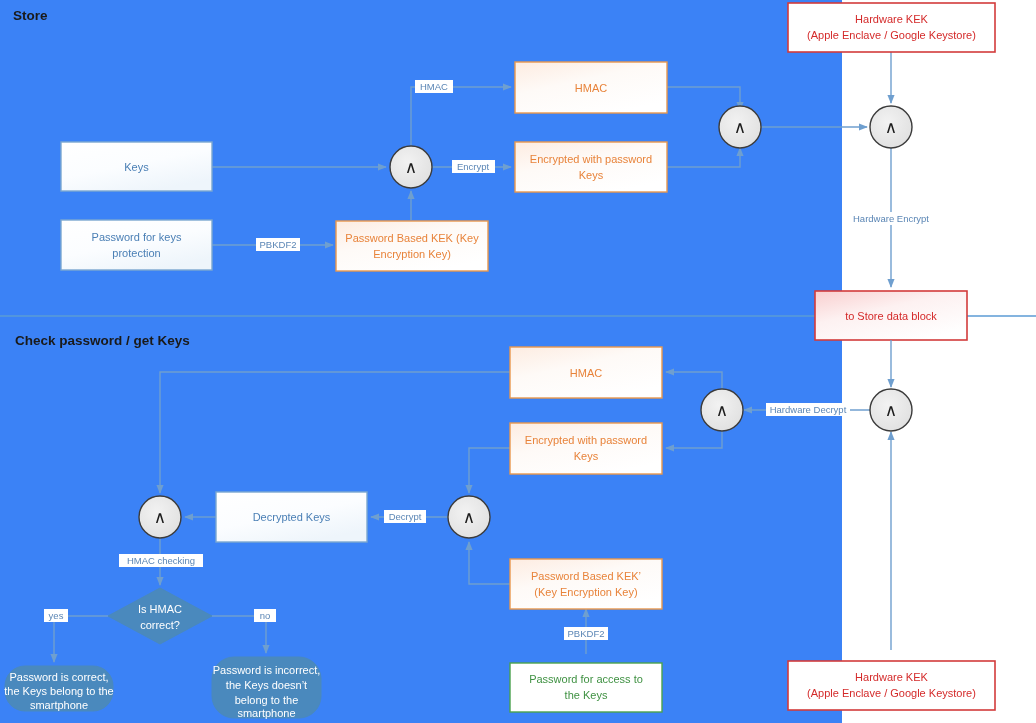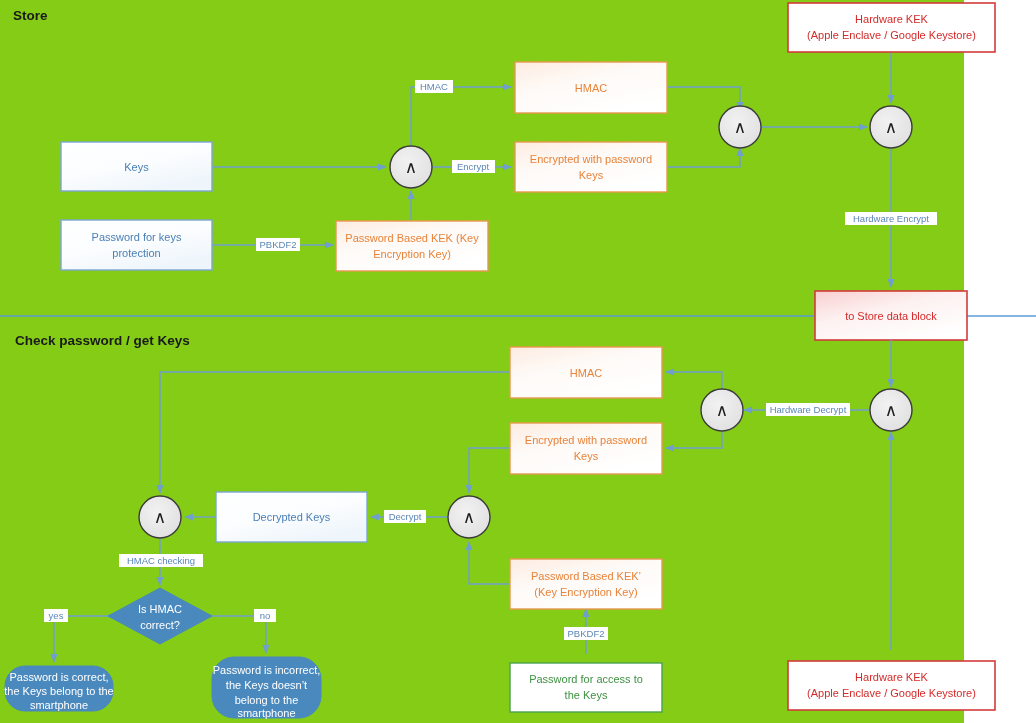--- a/index.html
+++ b/index.html
@@ -9,23 +9,23 @@
     background: #ffffff;
   }
   body {
     width: 1036px;
     height: 723px;
     font-family: "Liberation Sans", sans-serif;
     overflow: hidden;
   }
   #canvas {
     position: relative;
-    width: 964px;
+    width: 842px;
     height: 723px;
-    background: #84cc16;
+    background: #3b82f6;
   }
   svg#diagram {
     position: absolute;
     left: 0;
     top: 0;
     width: 1036px;
     height: 723px;
   }
   .section-title {
     font-family: "Liberation Sans", sans-serif;

